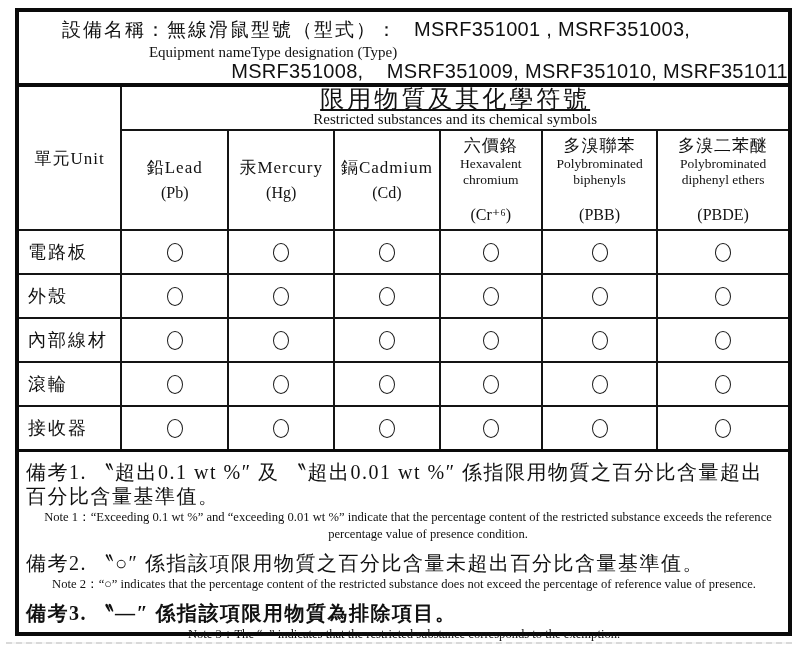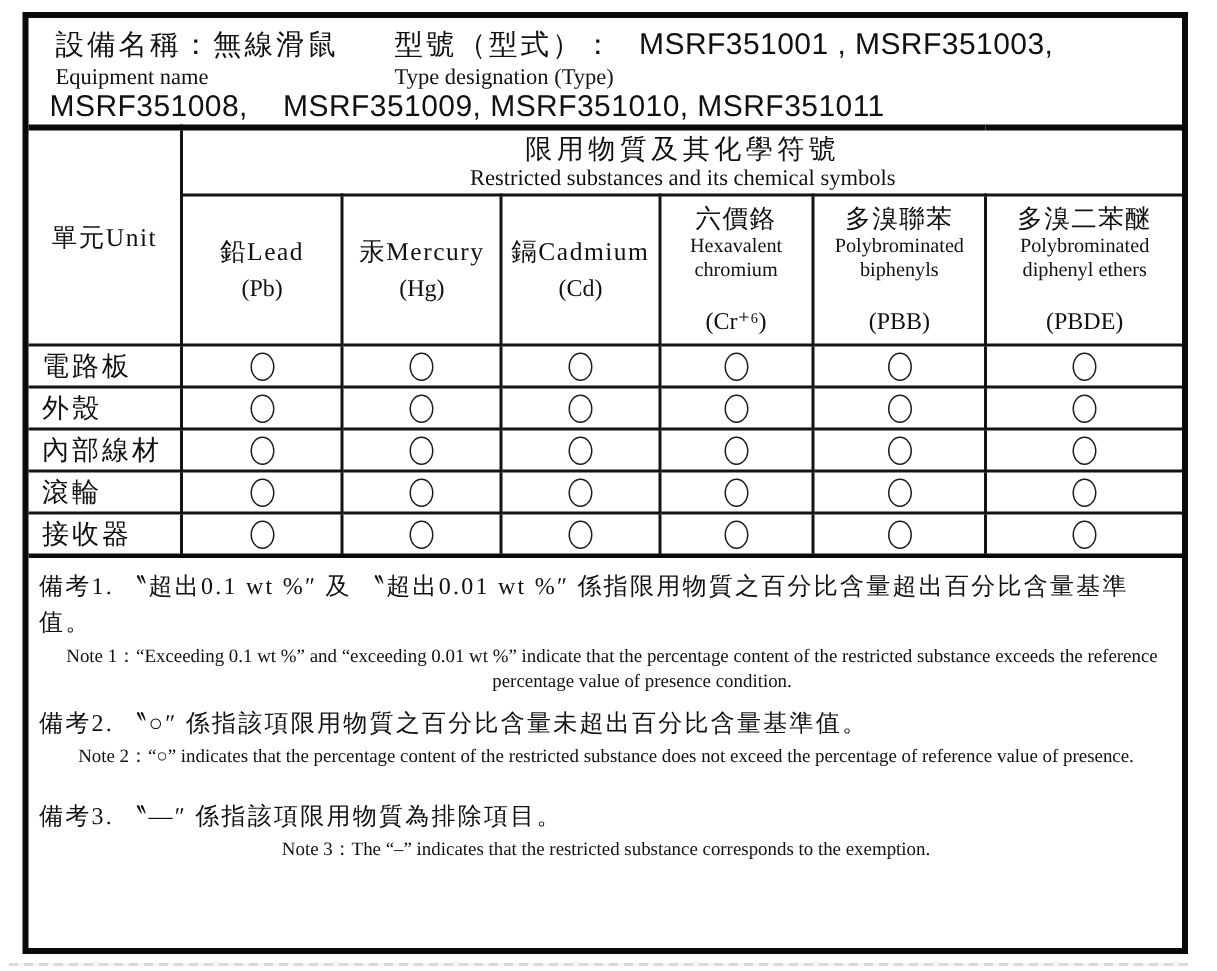--- a/index.html
+++ b/index.html
@@ -3,60 +3,60 @@
 <meta charset="utf-8">
 <title>RoHS Table</title>
 <style>
   html,body{margin:0;padding:0;background:#ffffff;}
   body{width:811px;height:647px;position:relative;overflow:hidden;
        font-family:"Liberation Serif","DejaVu Serif",serif;color:#111;}
   .doc{position:absolute;left:15px;top:8px;width:777px;height:628px;
        border:4px solid #0a0a0a;box-sizing:border-box;background:#fff;}
 
   
-  .hdr{padding:5px 0 0 18px;height:71px;box-sizing:border-box;position:relative;}
+  .hdr{padding:5px 0 0 6px;height:71px;box-sizing:border-box;position:relative;text-align:right;}
   .hdr-row{display:flex;align-items:baseline;}
   .hdr-left{width:226px;flex:0 0 226px;}
   .zh-big{font-size:19px;letter-spacing:2px;}
   .en-small{font-size:15px;letter-spacing:0;}
   .models{font-family:"Liberation Sans","DejaVu Sans",sans-serif;
           font-size:20px;letter-spacing:0.3px;white-space:pre;}
   .hdr .models-inline{margin-left:16px;}
   .hdr-line2{margin-top:1px;}
   .hdr-line3{margin-left:-4px;margin-top:0px;line-height:21px;}
 
   
   table.rohs{border-collapse:collapse;table-layout:fixed;width:100%;
              border-top:4px solid #0a0a0a;border-bottom:3px solid #0a0a0a;}
   table.rohs td{border:2px solid #141414;text-align:center;vertical-align:middle;
                 padding:1px 2px;box-sizing:border-box;overflow:hidden;}
   table.rohs td:first-child{border-left:none;}
   table.rohs td:last-child{border-right:none;}
   tr.ghr{height:44px;}
   tr.chr{height:100px;padding-left:12px;}
-  tr.datarow{height:28px;}
+  tr.datarow{height:44px;}
   .unit-cell{font-size:17px;letter-spacing:1px;}
-  .gh-zh{font-size:18px;letter-spacing:3px;line-height:22px;}
+  .gh-zh{font-size:24px;letter-spacing:3px;line-height:22px;text-decoration:underline;}
   .gh-en{font-size:15px;line-height:18px;}
   .col-zh{font-size:17px;letter-spacing:1px;line-height:21px;}
   .col-en{font-size:13.5px;line-height:16px;}
   .col-sym{font-size:16px;line-height:20px;margin-top:17px;}
   .pad-sym{margin-top:5px;}
   .rowlabel{text-align:left !important;padding-left:9px !important;
             font-size:18px;letter-spacing:2px;}
   .circle{display:inline-block;width:16px;height:19px;border:1.6px solid #1c1c1c;
           border-radius:50%;box-sizing:border-box;vertical-align:middle;}
 
   
   .notes{padding:8px 6px 0 7px;font-size:17px;}
-  .note-zh{font-size:16px;letter-spacing:1.5px;line-height:24px;}
+  .note-zh{font-size:20px;letter-spacing:1.5px;line-height:24px;}
   .note-en{font-size:12.6px;letter-spacing:0;line-height:17px;margin-top:1px;text-align:center;}
   .hang{padding-left:48px;text-indent:-40px;}
   .gap-sm{margin-top:8px;}
-  .gap-lg{margin-top:20px;}
+  .gap-lg{margin-top:8px;font-weight:bold;}
   .nowrap{white-space:nowrap;}
 
   
   .scan-line{position:absolute;left:6px;top:642px;width:786px;height:2px;
              background:repeating-linear-gradient(90deg,#c9c9c9 0 6px,#efefef 6px 10px);
              opacity:.7;}
 </style>
 </head>
 <body>
 

